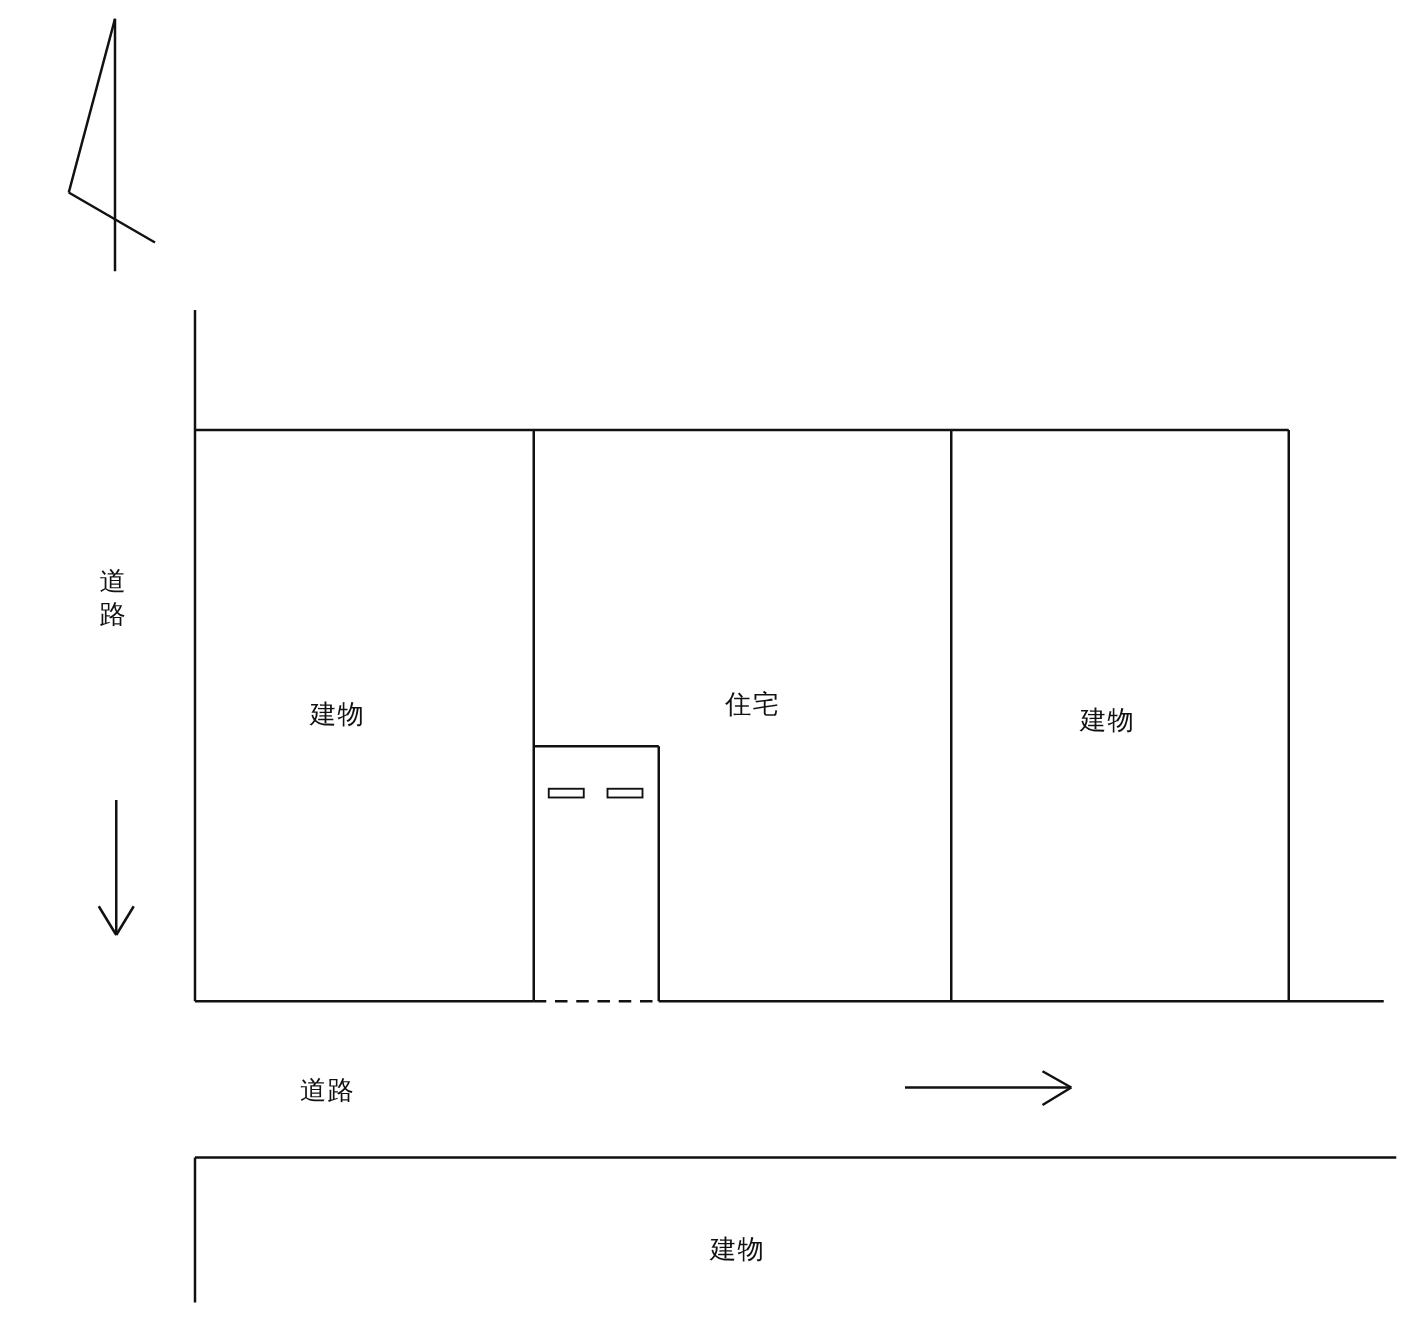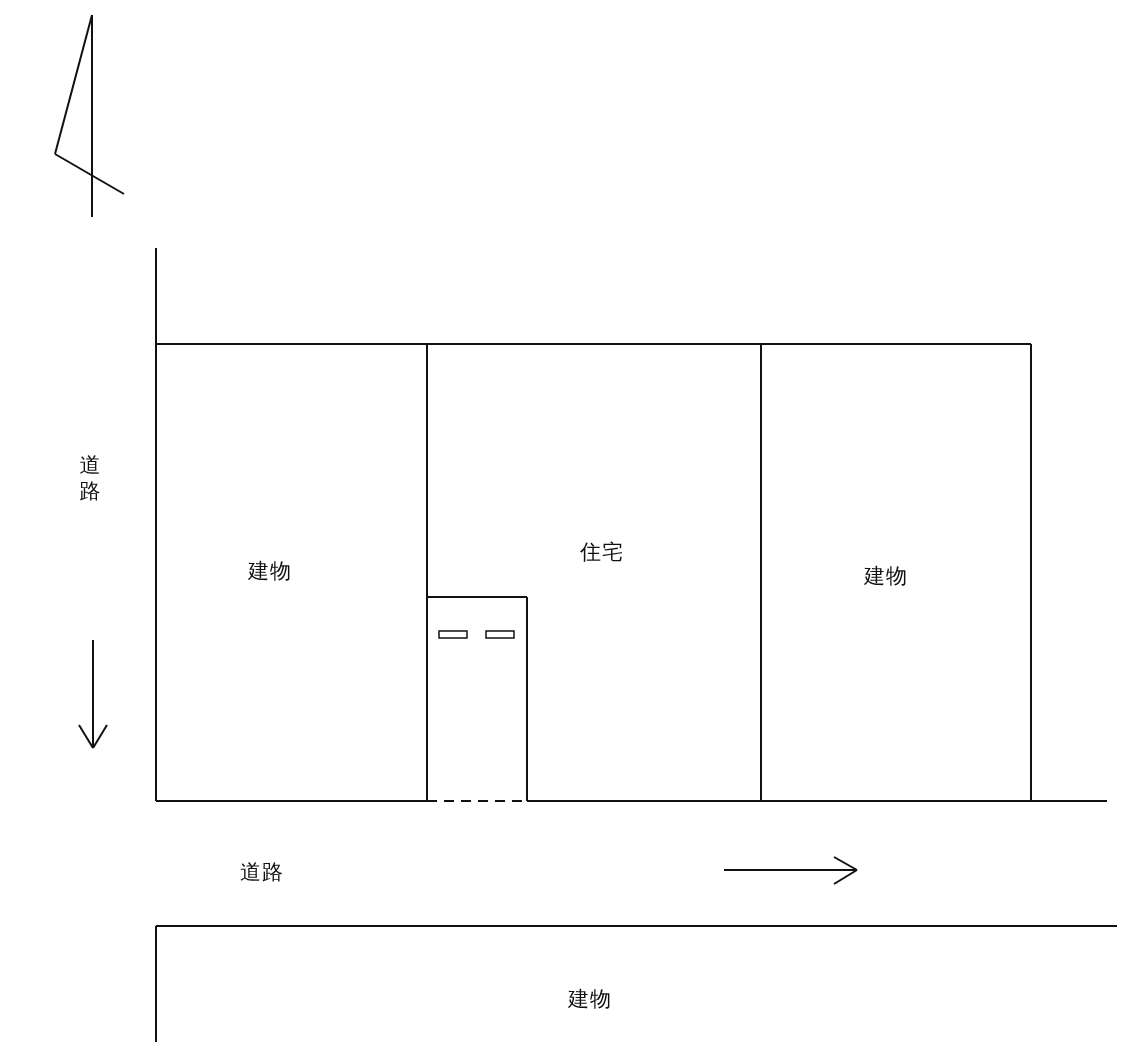--- a/index.html
+++ b/index.html
@@ -73,19 +73,19 @@
       <line x1="156" y1="926" x2="1117" y2="926"></line>
       <line x1="156" y1="926" x2="156" y2="1042"></line>
     </g>
   </g>
 </svg>
 
 <div class="vlbl" style="left:78px; top:452px;">道路</div>
 
 <div class="lbl" style="left:248px; top:557px;">建物</div>
 
-<div class="lbl" style="left:580px; top:538px;">住宅</div>
+<div class="lbl" style="left:580px; top:549px;">住宅</div>
 
 <div class="lbl" style="left:864px; top:562px;">建物</div>
 
 <div class="lbl" style="left:240px; top:858px;">道路</div>
 
 <div class="lbl" style="left:568px; top:985px;">建物</div>
 
 </body></html>

